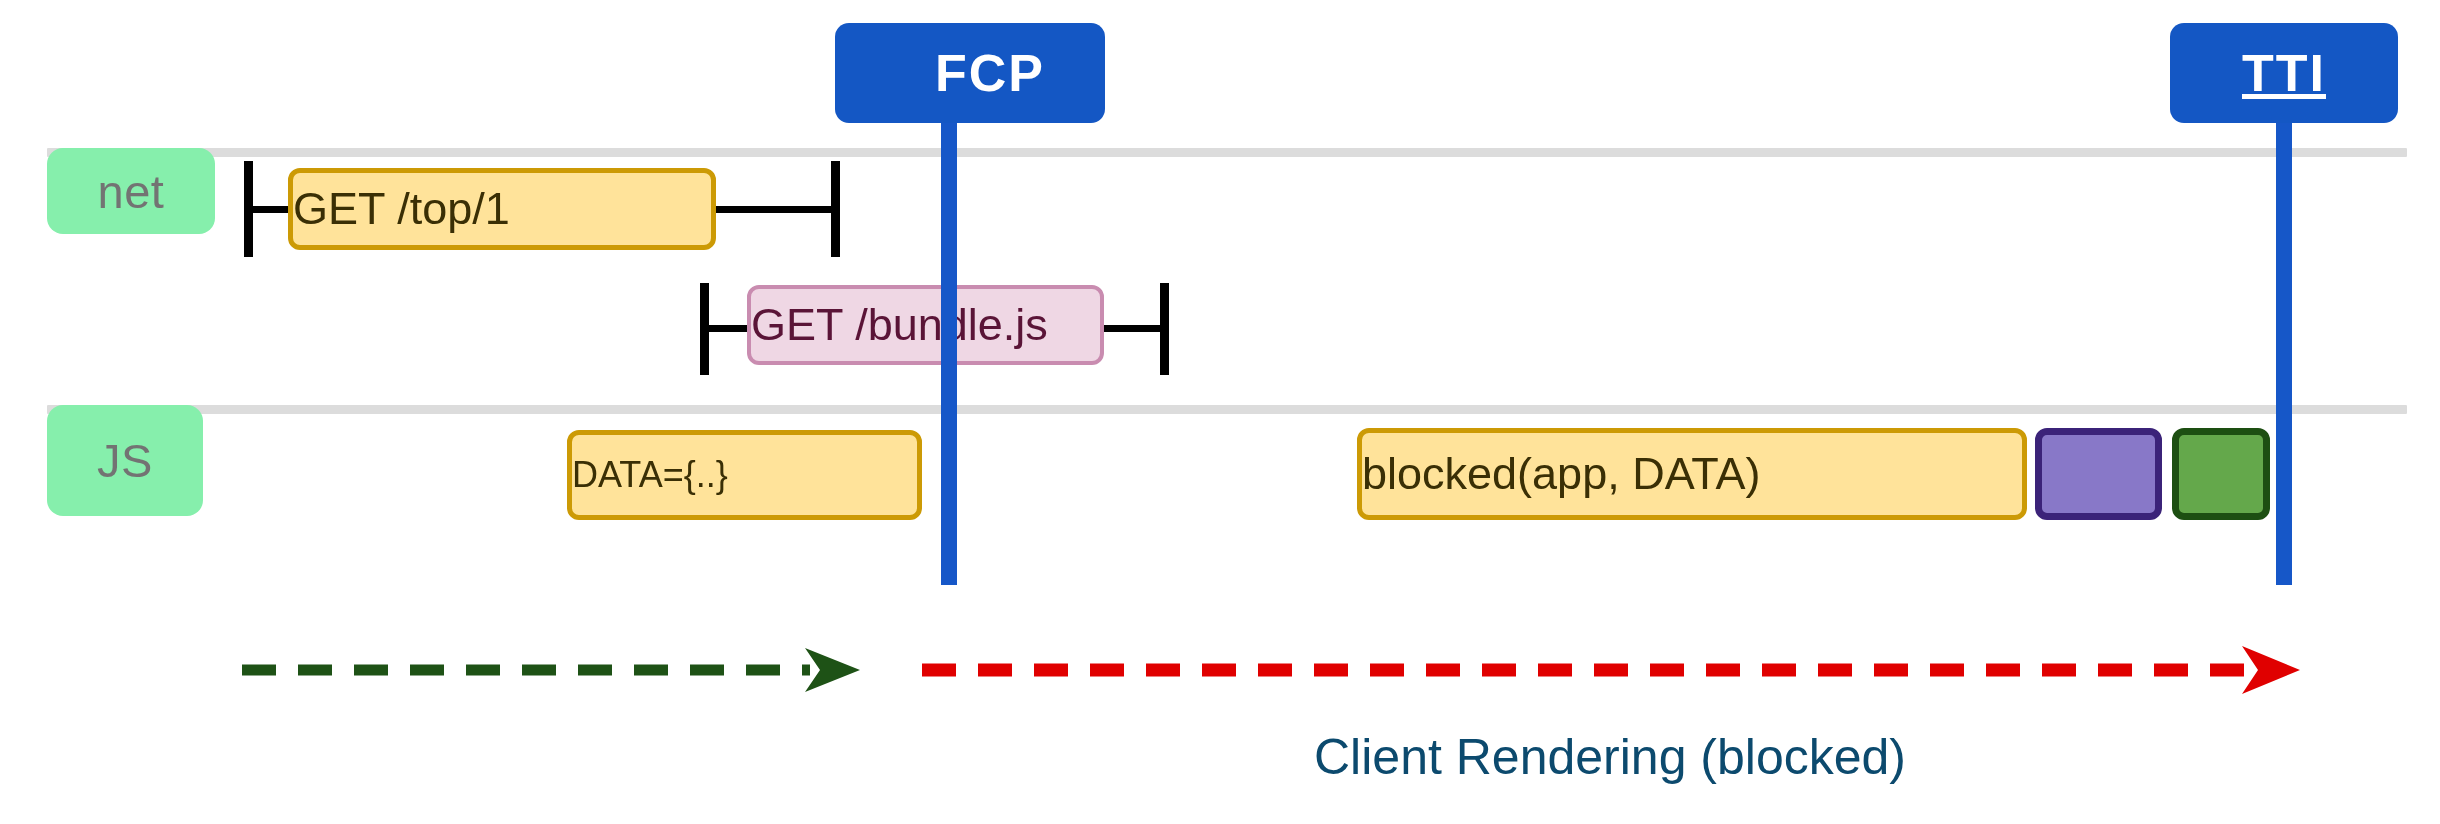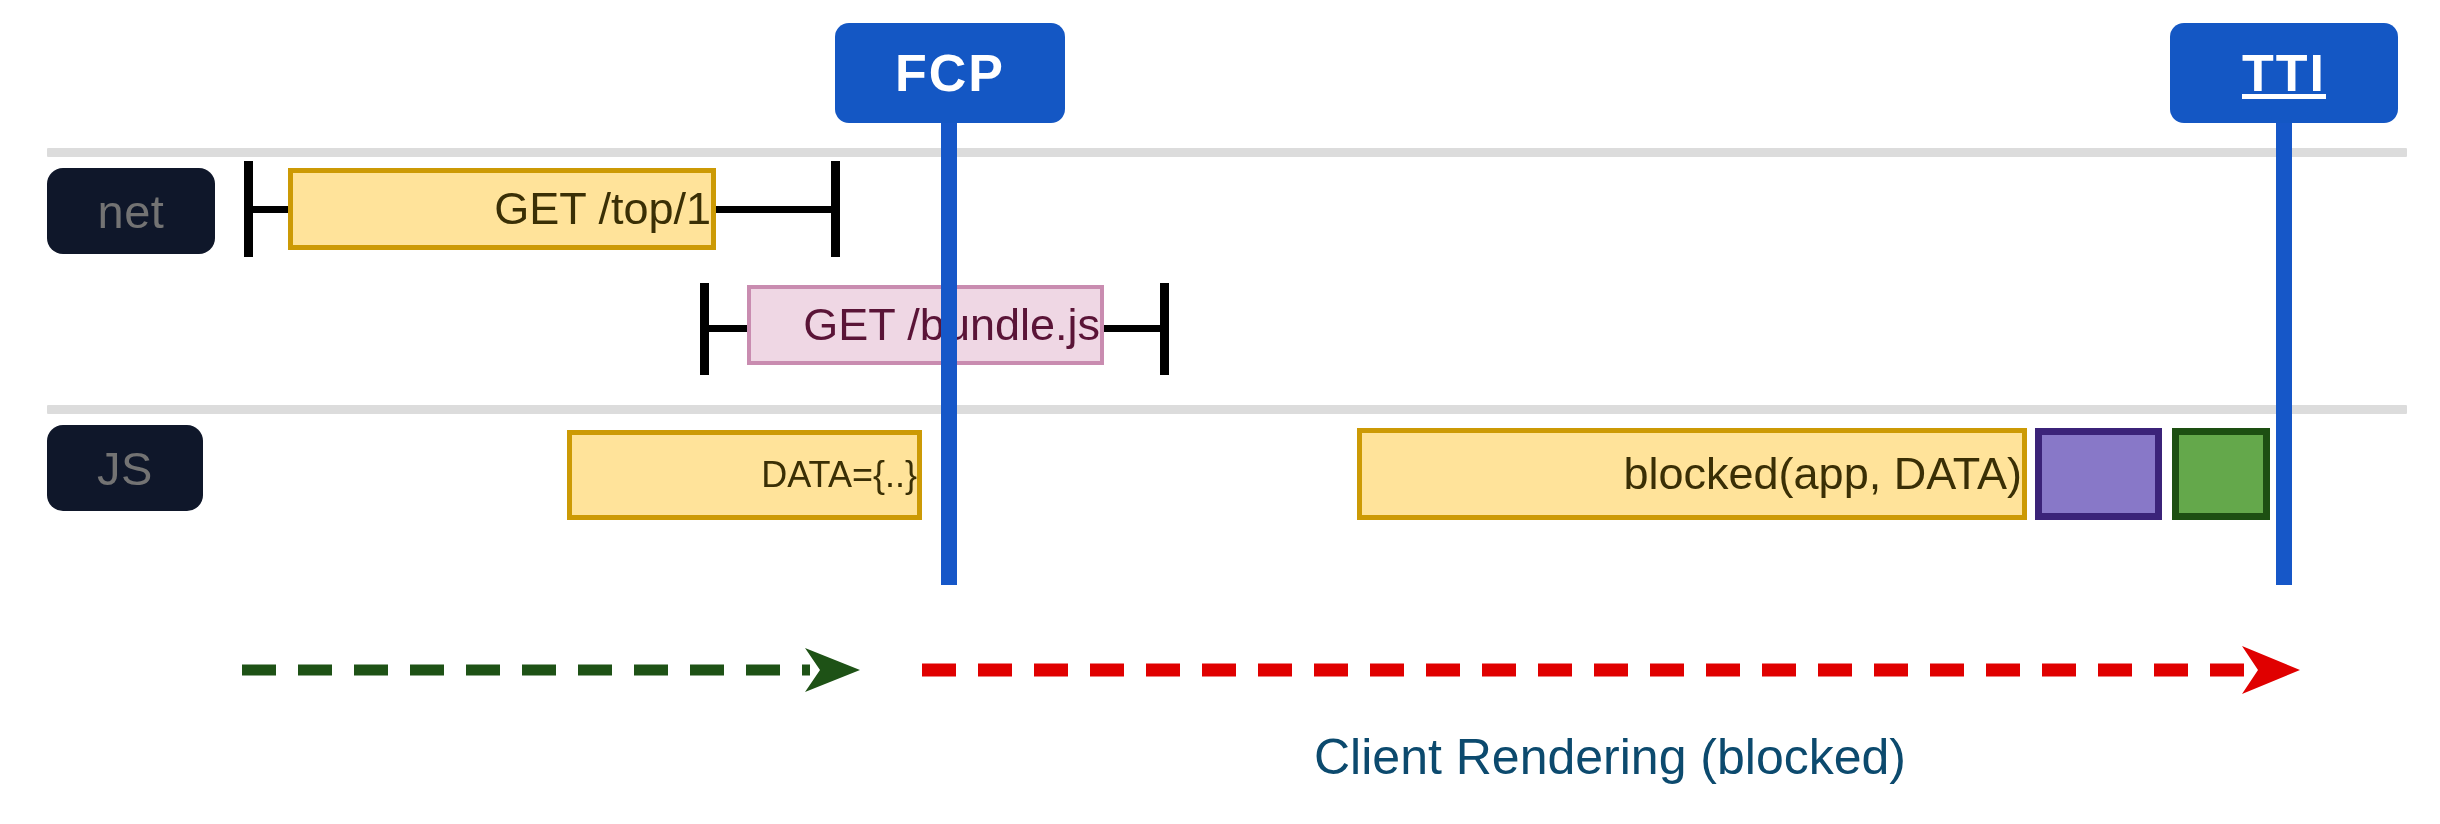--- a/index.html
+++ b/index.html
@@ -1,38 +1,38 @@
 <!DOCTYPE html>
 <html><head>
 <meta charset="utf-8">
 <style>
   html,body{margin:0;padding:0;background:#ffffff;}
   body{font-family:"Liberation Sans",sans-serif;}
   #stage{position:relative;width:2440px;height:824px;background:#ffffff;overflow:hidden;}
 
   
   .lane-rail{position:absolute;height:9px;background:#dcdcdc;border-radius:1px;}
-  .lane-badge{position:absolute;background:#0f172a;border-radius:16px;
+  .lane-badge{position:absolute;background:#86efac;border-radius:16px;
               display:flex;align-items:center;justify-content:center;
-              color:#737373;font-weight:400;letter-spacing:0.5px;margin-top:20px;}
+              color:#737373;font-weight:400;letter-spacing:0.5px;}
 
   
   .marker-line{position:absolute;background:#1657c8;width:16px;}
   .marker-badge{position:absolute;background:#1457c4;border-radius:14px;
                 display:flex;align-items:center;justify-content:center;
                 color:#ffffff;font-weight:bold;letter-spacing:2px;}
   .marker-stem{position:absolute;background:#1657c8;width:16px;}
 
   
   .whisker-cap{position:absolute;background:#000000;width:9px;}
   .whisker-line{position:absolute;background:#000000;height:7px;}
 
   
   .block{position:absolute;box-sizing:border-box;display:flex;
-         align-items:center;justify-content:flex-end;white-space:nowrap;}
+         align-items:center;justify-content:flex-start;white-space:nowrap;border-radius:12px;}
   .block-yellow{background:#ffe39a;border:5px solid #cc9a05;color:#3a2f05;}
   .block-pink{background:#efd7e4;border:4px solid #c98cb0;color:#5a1437;}
   .block-purple{background:#8878c8;border:7px solid #3b2379;}
   .block-green{background:#64a84b;border:7px solid #1d4f12;}
 
   
   .phase-arrow{position:absolute;}
   .phase-label{position:absolute;white-space:nowrap;text-align:center;}
   .phase-label.green{color:#1e5216;}
   .phase-label.red{color:#0c4a6e;}
@@ -59,39 +59,39 @@
   <div class="whisker-cap" style="left:700px;top:283px;height:92px;"></div>
   <div class="whisker-line" style="left:700px;top:325px;width:55px;"></div>
   <div class="whisker-line" style="left:1098px;top:325px;width:68px;"></div>
   <div class="whisker-cap" style="left:1160px;top:283px;height:92px;"></div>
   <div class="block block-pink" style="left:747px;top:285px;width:357px;height:80px;font-size:45px;">
     <span>GET /bundle.js</span>
   </div>
 
   <div class="lane-rail" style="left:47px;top:405px;width:2360px;"></div>
 
-  <div class="lane-badge" style="left:47px;top:405px;width:156px;height:86px;font-size:47px;">
+  <div class="lane-badge" style="left:47px;top:405px;width:156px;height:111px;font-size:47px;">
     <span>JS</span>
   </div>
 
   <div class="block block-yellow" style="left:567px;top:430px;width:355px;height:90px;font-size:36px;">
     <span>DATA={..}</span>
   </div>
 
   <div class="block block-yellow" style="left:1357px;top:428px;width:670px;height:92px;font-size:45px;">
     <span>blocked(app, DATA)</span>
   </div>
 
   <div class="block block-purple" style="left:2035px;top:428px;width:127px;height:92px;"></div>
 
   <div class="block block-green" style="left:2172px;top:428px;width:98px;height:92px;"></div>
 
   <div class="marker-stem" style="left:941px;top:110px;height:45px;"></div>
   <div class="marker-line" style="left:941px;top:148px;height:437px;"></div>
-  <div class="marker-badge" style="left:835px;top:23px;width:230px;height:100px;font-size:52px;">
+  <div class="marker-badge" style="left:835px;top:23px;width:230px;height:100px;font-size:52px;padding-left:40px;">
     <span>FCP</span>
   </div>
 
   <div class="marker-stem" style="left:2276px;top:110px;height:45px;"></div>
   <div class="marker-line" style="left:2276px;top:148px;height:437px;"></div>
   <div class="marker-badge" style="left:2170px;top:23px;width:228px;height:100px;font-size:52px;text-decoration:underline;">
     <span>TTI</span>
   </div>
 
   <div class="phase-arrow" style="left:240px;top:640px;width:620px;height:60px;">

